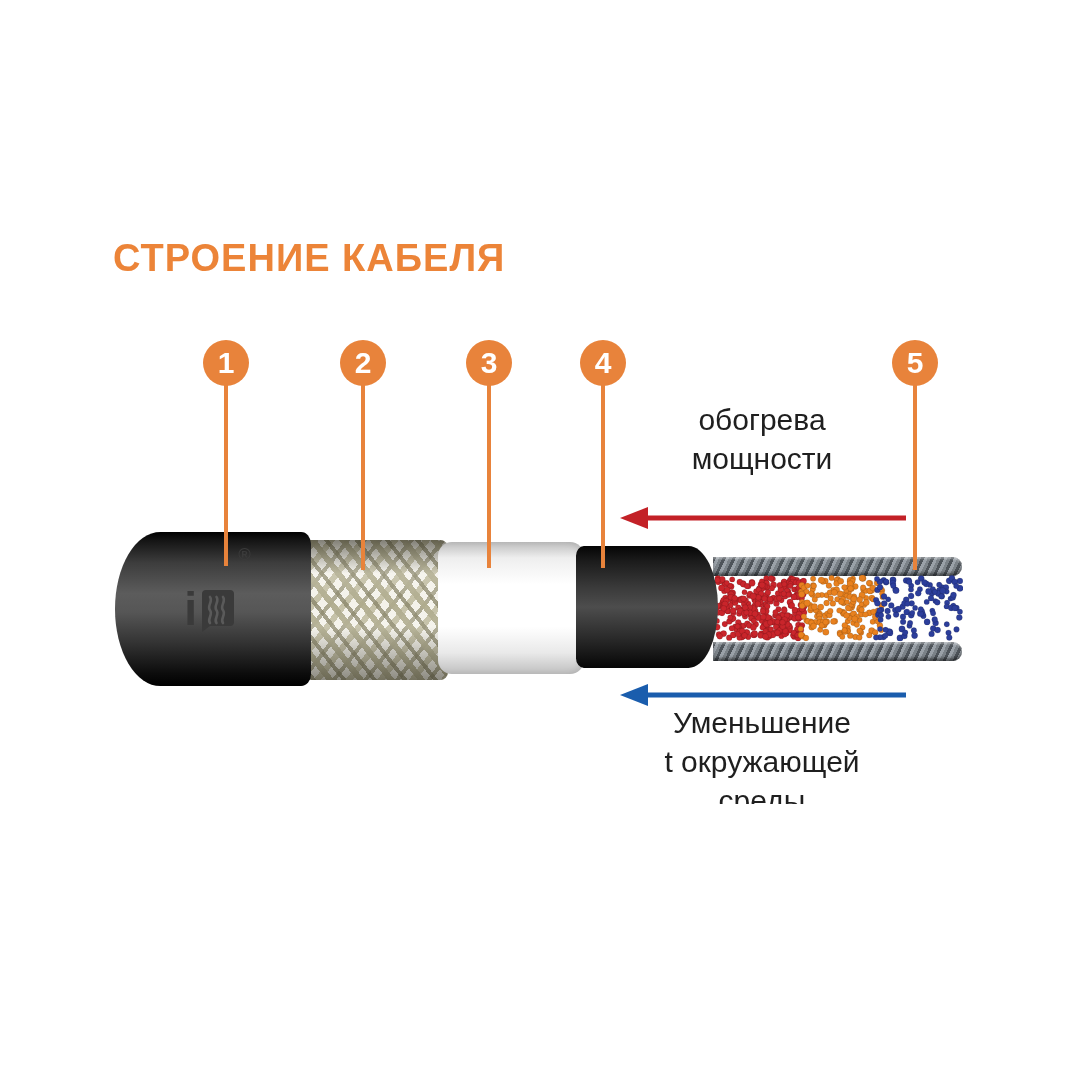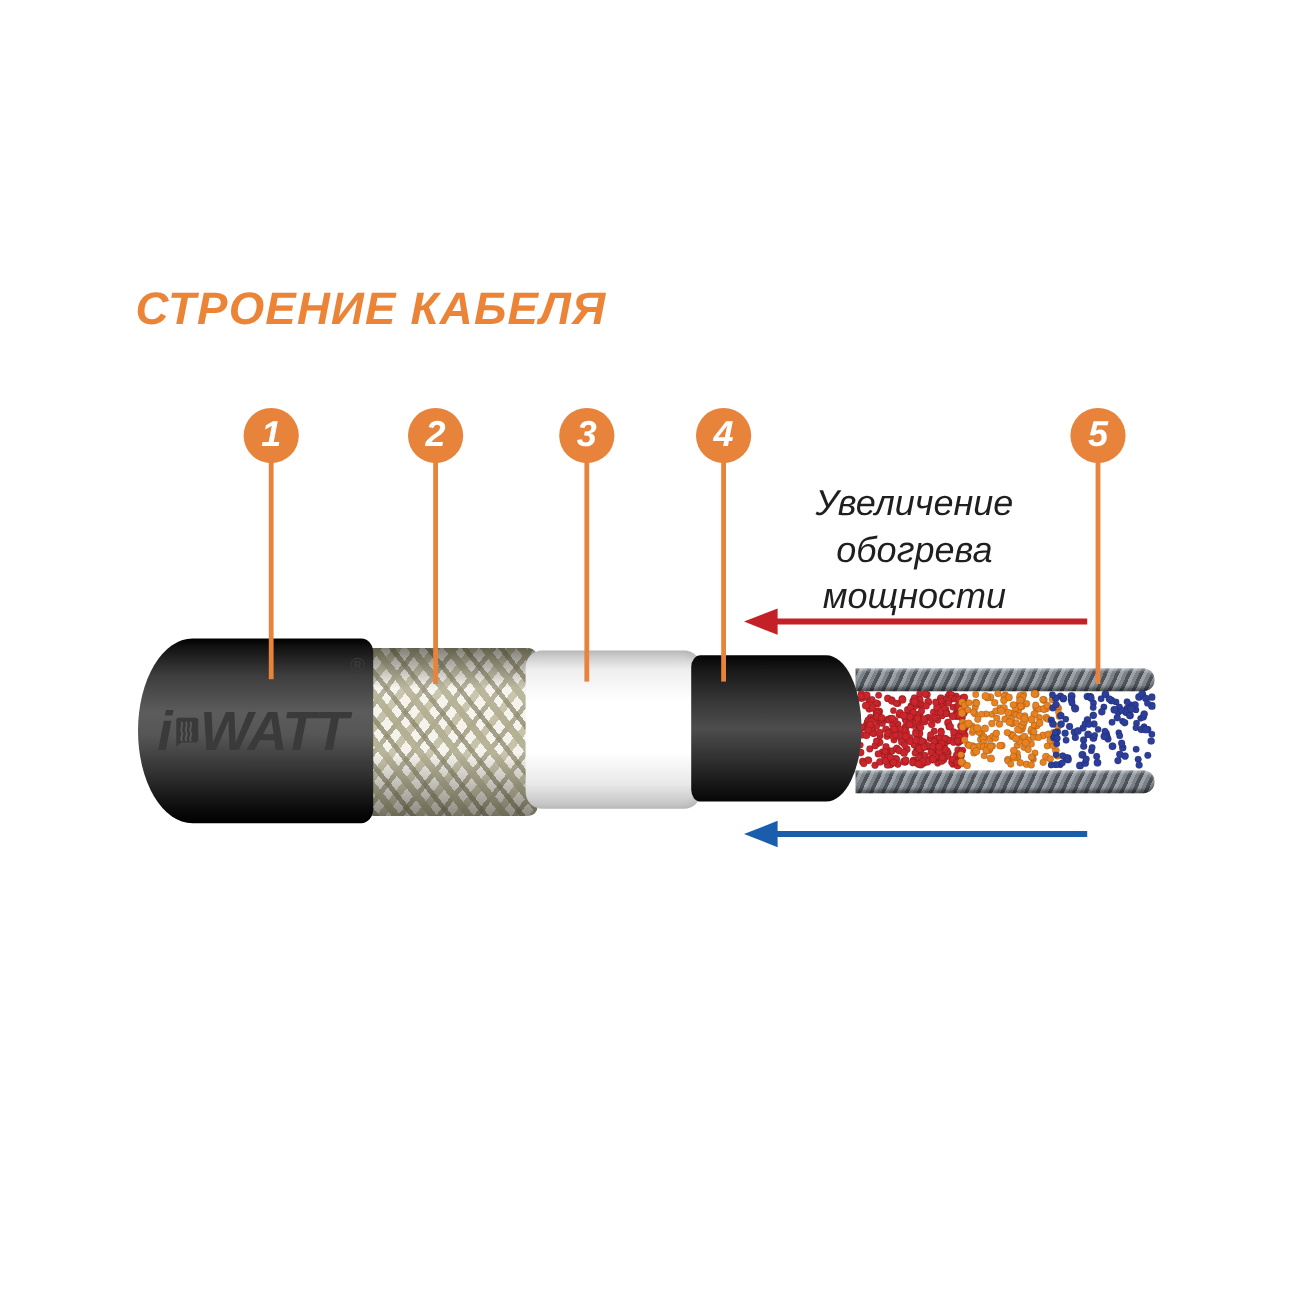--- a/index.html
+++ b/index.html
@@ -1,19 +1,18 @@
 <!DOCTYPE html>
 <html style="--accent: #E8833B; --title-orange: #EC8438;"><head>
 <meta charset="utf-8">
 <style>
   html,body{margin:0;padding:0;background:#ffffff;}
   .canvas{
     position:relative;width:1080px;height:804px;background:#ffffff;overflow:hidden;
     font-family:"Liberation Sans", sans-serif;
-    font-style:italic;
   }
   
   .title{
     position:absolute;left:113px;top:237px;margin:0;
     font-size:38px;font-weight:700;letter-spacing:1px;
     color:var(--title-orange,#EC8438);
   }
   
   .badge{
     position:absolute;width:46px;height:46px;border-radius:50%;
@@ -771,33 +770,36 @@
 
   <div class="layer layer1">
     <div class="logo">
       <span>i</span>
       <svg class="qmark" width="38" height="46" viewBox="0 0 38 46">
         <path d="M5 4 h28 a4 4 0 0 1 4 4 v28 a4 4 0 0 1 -4 4 h-20 l-8 6 v-38 a4 4 0 0 1 4 -4 z" fill="#3a3a3a"></path>
         <path d="M13 11 c3.4 4.3 -3.4 9 0 13.3 c3.4 4.3 -3.4 9 0 12.7" stroke="#5a5a5a" stroke-width="2.6" fill="none" stroke-linecap="round"></path>
         <path d="M19.5 11 c3.4 4.3 -3.4 9 0 13.3 c3.4 4.3 -3.4 9 0 12.7" stroke="#5a5a5a" stroke-width="2.6" fill="none" stroke-linecap="round"></path>
         <path d="M26 11 c3.4 4.3 -3.4 9 0 13.3 c3.4 4.3 -3.4 9 0 12.7" stroke="#5a5a5a" stroke-width="2.6" fill="none" stroke-linecap="round"></path>
       </svg>
-      <span>WATT</span>
       <span class="reg">®</span>
     </div>
   </div>
 
   <div class="note note-top">
-    <div>Увеличение</div>
     <div>обогрева</div>
     <div>мощности</div>
   </div>
   <svg class="arrow-svg arrow-red" width="292" height="26" viewBox="0 0 292 26">
     <line x1="288" y1="13" x2="26" y2="13" stroke-width="5" stroke="#C32127"></line>
     <polygon points="2,13 30,2 30,24" fill="#C32127"></polygon>
   </svg>
 
   <svg class="arrow-svg arrow-blue" width="292" height="26" viewBox="0 0 292 26">
     <line x1="288" y1="13" x2="26" y2="13" stroke-width="5" stroke="#1A5DAD"></line>
     <polygon points="2,13 30,2 30,24" fill="#1A5DAD"></polygon>
   </svg>
+  <div class="note note-bottom">
+    <div>Уменьшение</div>
+    <div>t окружающей</div>
+    <div>среды</div>
+  </div>
 
 </div>
 
 </body></html>

